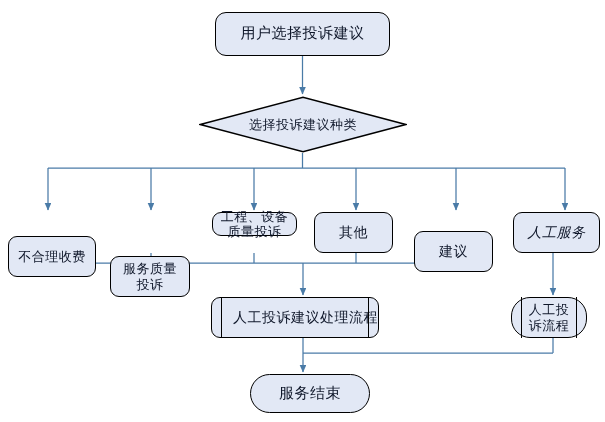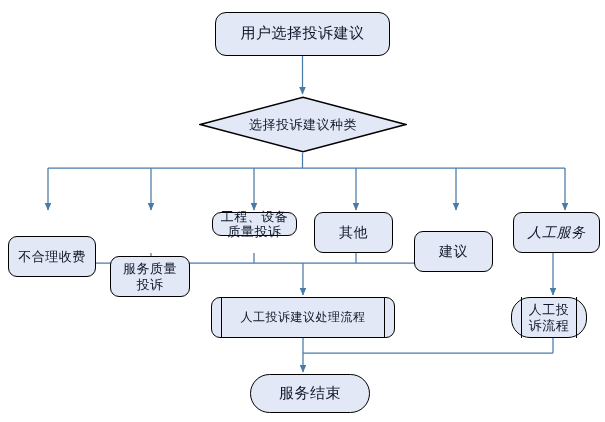--- a/index.html
+++ b/index.html
@@ -148,21 +148,21 @@
   </div>
 
   <div class="node n-proc" style="left:414px;top:212px;width:79px;height:41px;font-size:14px;margin-top:19px;">
     <span class="lbl">建议</span>
   </div>
 
   <div class="node n-proc" style="left:513px;top:212px;width:87px;height:41px;font-size:14px;font-style:italic;">
     <span class="lbl">人工服务</span>
   </div>
 
-  <div class="node n-predef" style="left:211px;top:297px;width:184px;height:41px;font-size:12px;">
+  <div class="node n-predef" style="left:211px;top:297px;width:168px;height:41px;font-size:14px;justify-content:flex-end;">
     <span class="bar left"></span>
     <span class="bar right"></span>
     <span class="lbl">人工投诉建议处理流程</span>
   </div>
 
   <div class="node n-predef" style="left:511px;top:297px;width:76px;height:41px;font-size:13px;border-radius:19px;">
     <span class="bar left"></span>
     <span class="bar right"></span>
     <span class="lbl">人工投
 诉流程</span>

